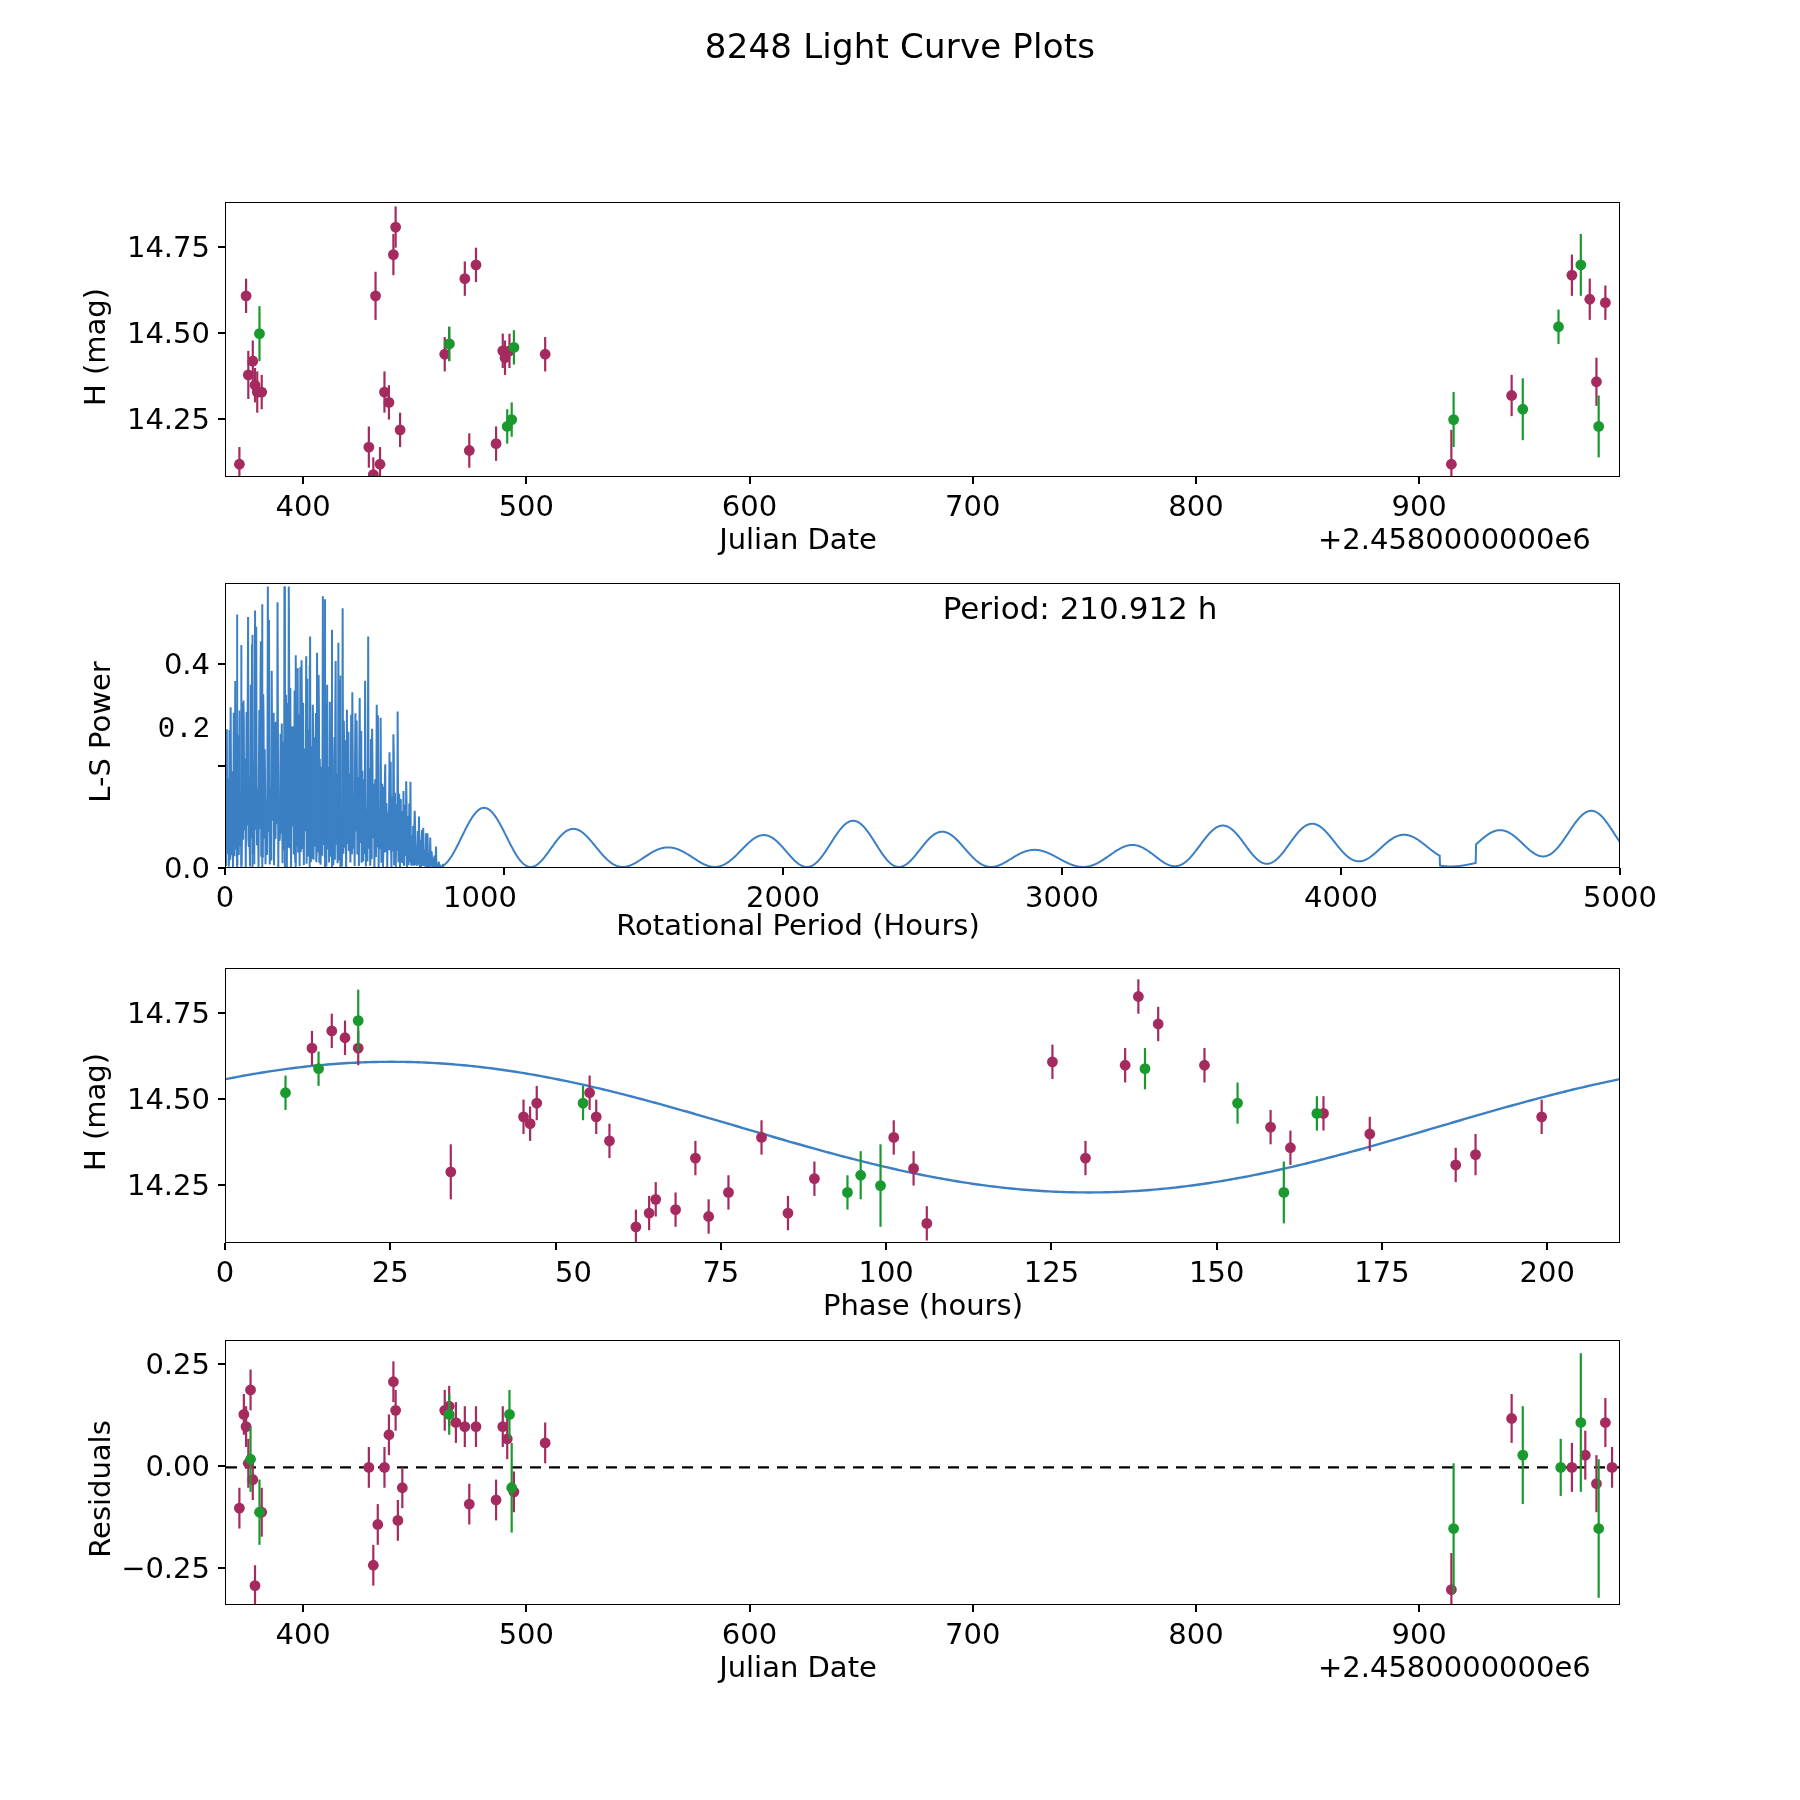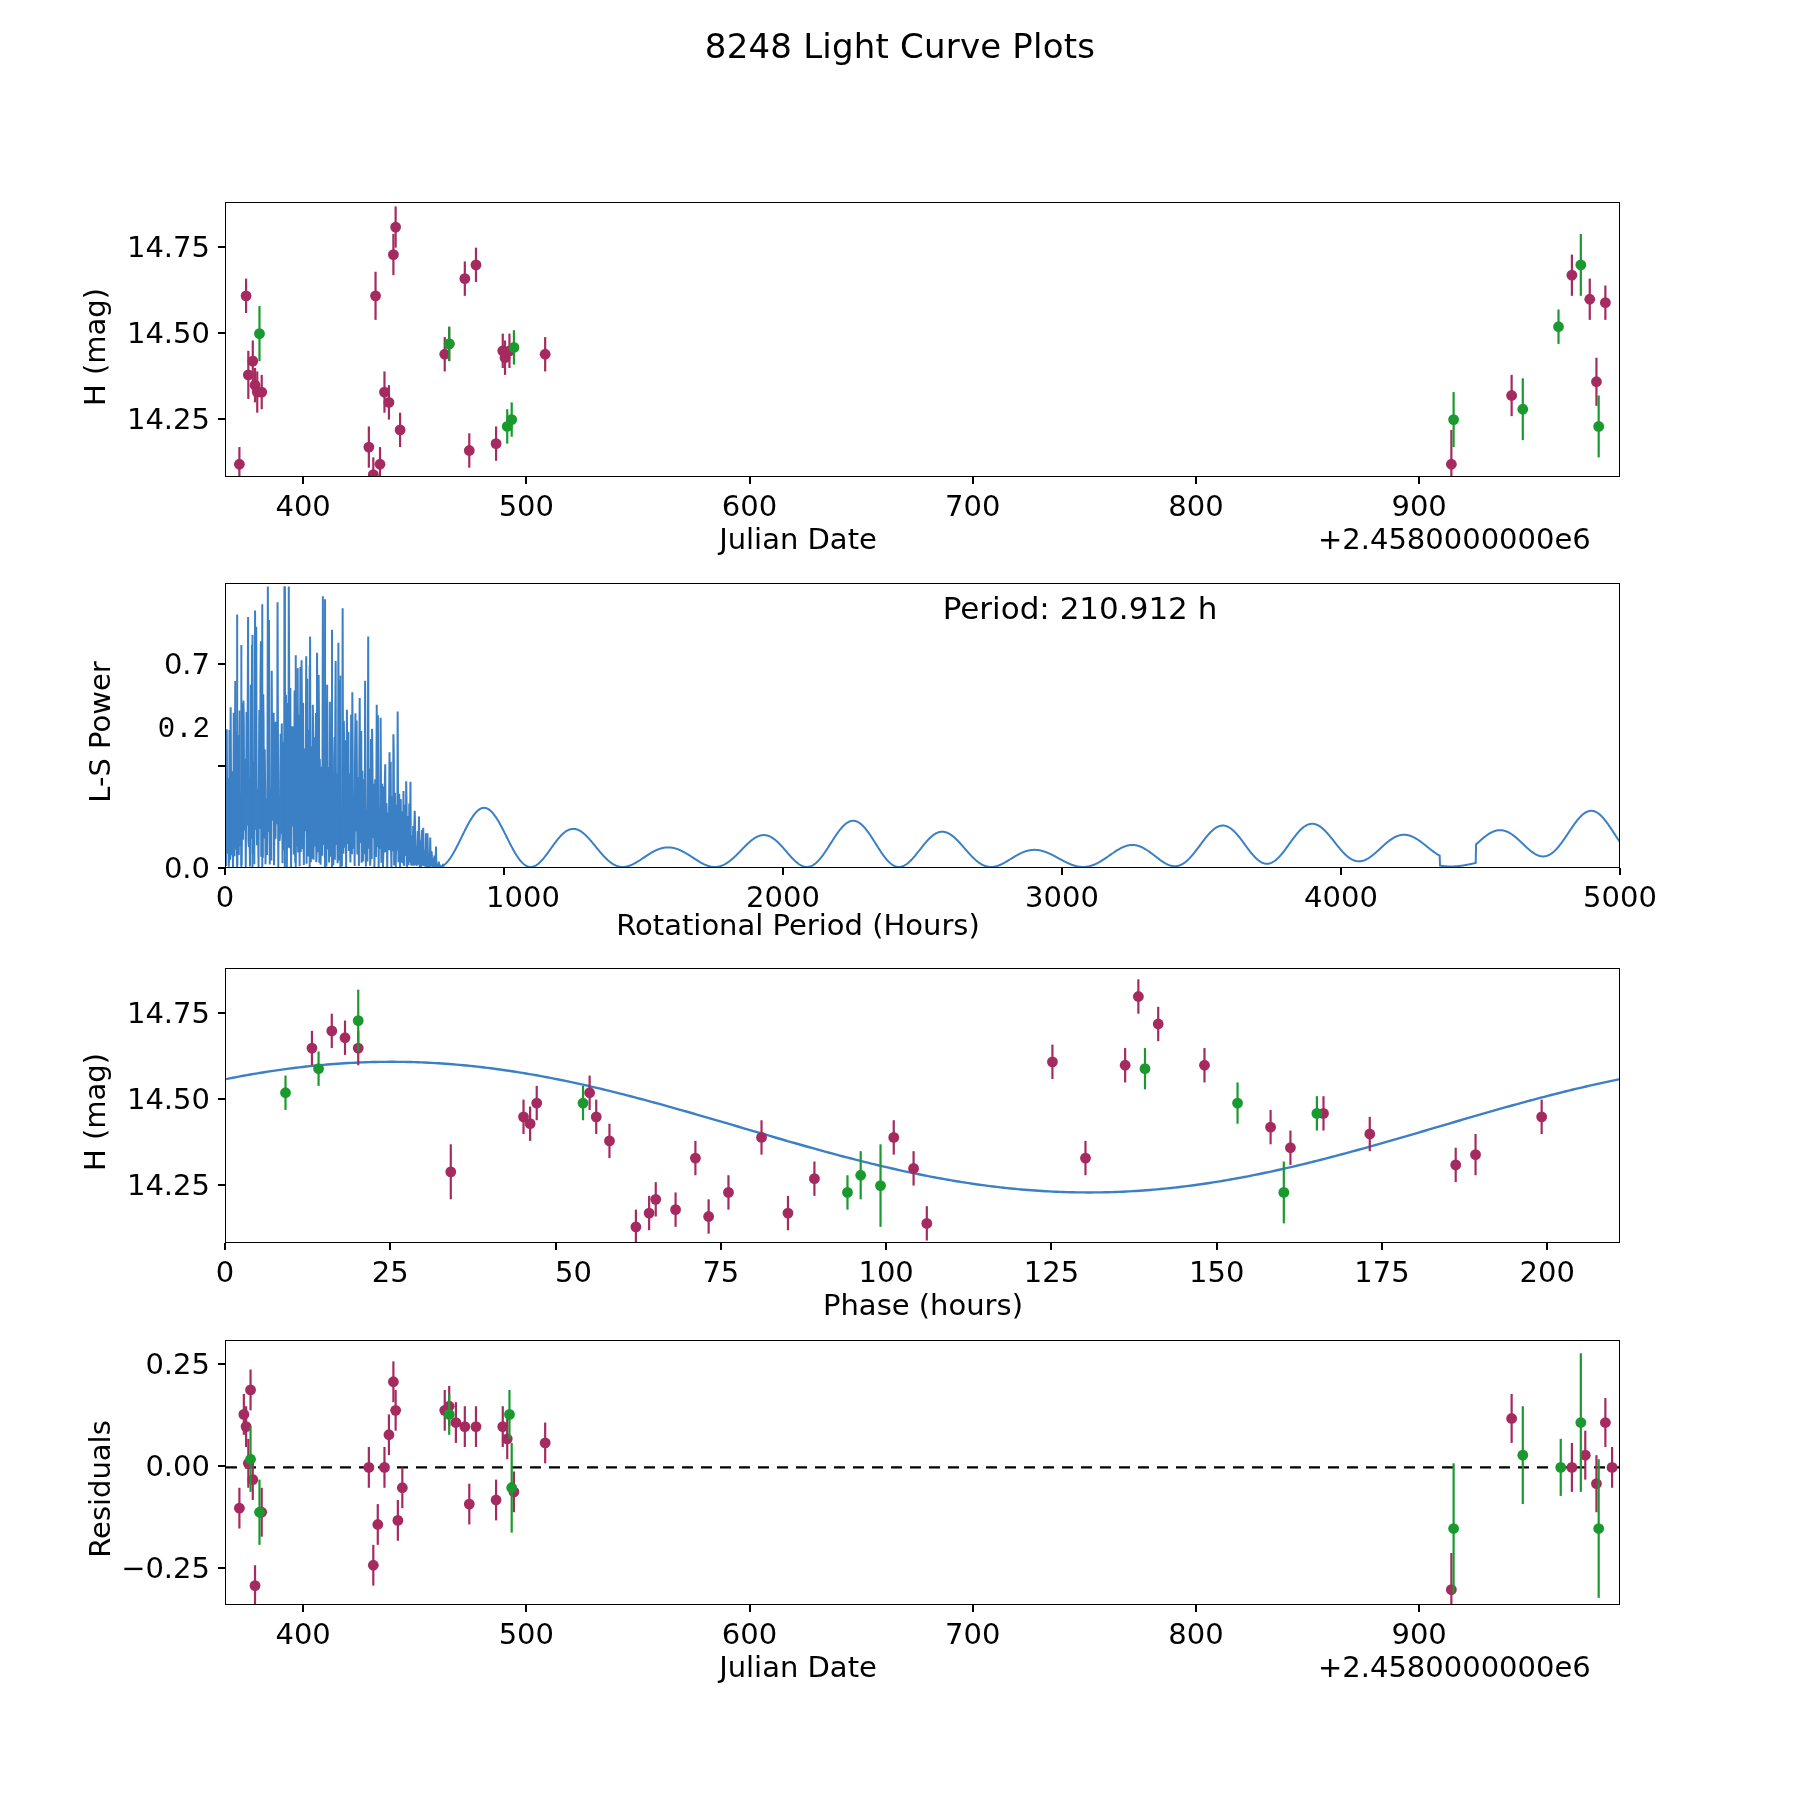--- a/index.html
+++ b/index.html
@@ -423,28 +423,28 @@
       <div class="tick-mark" style="left: 302.12px; top: 477px; width: 2px; height: 7px;"></div>
       <div class="tick-mark" style="left: 525.32px; top: 477px; width: 2px; height: 7px;"></div>
       <div class="tick-mark" style="left: 748.52px; top: 477px; width: 2px; height: 7px;"></div>
       <div class="tick-mark" style="left: 971.72px; top: 477px; width: 2px; height: 7px;"></div>
       <div class="tick-mark" style="left: 1194.92px; top: 477px; width: 2px; height: 7px;"></div>
       <div class="tick-mark" style="left: 1418.12px; top: 477px; width: 2px; height: 7px;"></div>
       <div class="tick-mark" style="left: 218px; top: 417.562px; width: 7px; height: 2px;"></div>
       <div class="tick-mark" style="left: 218px; top: 331.625px; width: 7px; height: 2px;"></div>
       <div class="tick-mark" style="left: 218px; top: 245.688px; width: 7px; height: 2px;"></div>
       <div class="tick-label xtick-label" style="left: 225px; top: 880px;">0</div>
-      <div class="tick-label xtick-label" style="left: 523px; top: 880px;">1000</div>
+      <div class="tick-label xtick-label" style="left: 480px; top: 880px;">1000</div>
       <div class="tick-label xtick-label" style="left: 783px; top: 880px;">2000</div>
       <div class="tick-label xtick-label" style="left: 1062px; top: 880px;">3000</div>
       <div class="tick-label xtick-label" style="left: 1341px; top: 880px;">4000</div>
       <div class="tick-label xtick-label" style="left: 1620px; top: 880px;">5000</div>
       <div class="tick-label ytick-label" style="left: 105px; top: 868px; width: 105px;">0.0</div>
       <div class="tick-label ytick-label" style="left: 105px; top: 729px; width: 105px; font-family: Liberation Mono, monospace;">0.2</div>
-      <div class="tick-label ytick-label" style="left: 105px; top: 664.429px; width: 105px;">0.7</div>
+      <div class="tick-label ytick-label" style="left: 105px; top: 664.429px; width: 105px;">0.4</div>
       <div class="tick-mark" style="left: 224px; top: 868px; width: 2px; height: 7px;"></div>
       <div class="tick-mark" style="left: 503px; top: 868px; width: 2px; height: 7px;"></div>
       <div class="tick-mark" style="left: 782px; top: 868px; width: 2px; height: 7px;"></div>
       <div class="tick-mark" style="left: 1061px; top: 868px; width: 2px; height: 7px;"></div>
       <div class="tick-mark" style="left: 1340px; top: 868px; width: 2px; height: 7px;"></div>
       <div class="tick-mark" style="left: 1619px; top: 868px; width: 2px; height: 7px;"></div>
       <div class="tick-mark" style="left: 218px; top: 867px; width: 7px; height: 2px;"></div>
       <div class="tick-mark" style="left: 218px; top: 765.214px; width: 7px; height: 2px;"></div>
       <div class="tick-mark" style="left: 218px; top: 663.429px; width: 7px; height: 2px;"></div>
       <div class="tick-label xtick-label" style="left: 225px; top: 1255px;">0</div>

